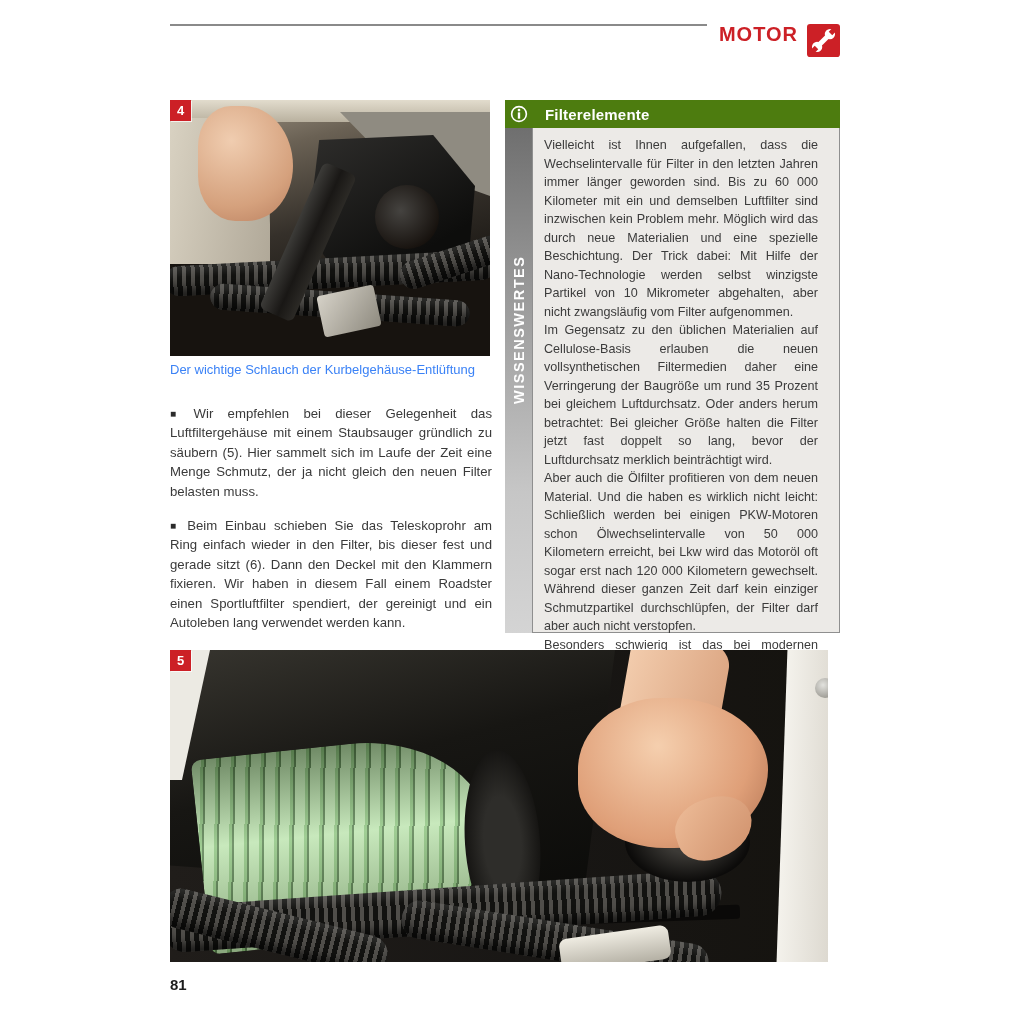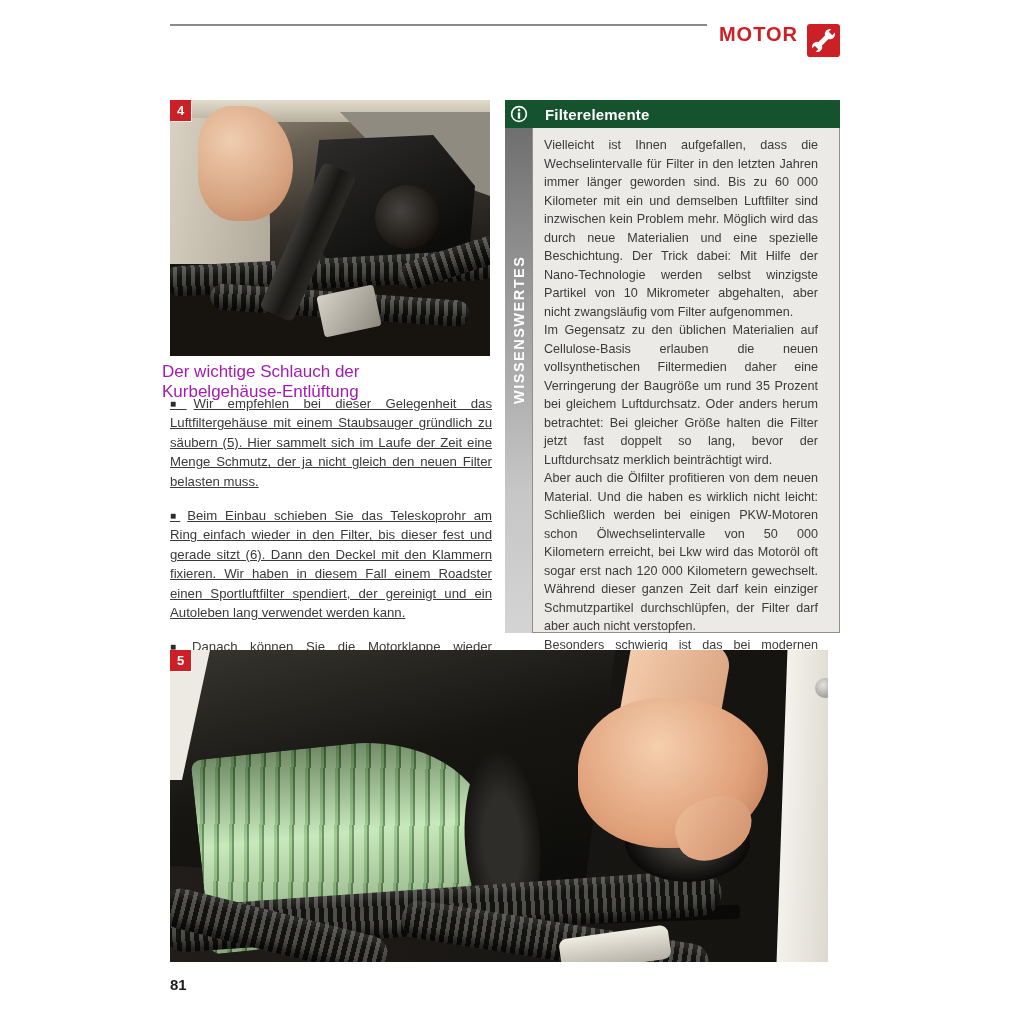--- a/index.html
+++ b/index.html
@@ -89,36 +89,36 @@
               background:radial-gradient(circle at 40% 35%,#e2e2de,#88857d); }
   .p5-right { left:688px; top:0; right:0; bottom:0;
               background:linear-gradient(100deg,#262118 0%,#15120d 50%,#0e0c09 100%); }
   .p5-hose1 { left:-8px; top:238px; width:560px; height:46px; transform:rotate(-4deg); border-radius:24px; }
   .p5-hose2 { left:230px; top:272px; width:310px; height:38px; transform:rotate(9deg); }
   .p5-hose3 { left:-10px; top:262px; width:230px; height:40px; transform:rotate(14deg); }
   .p5-glare { left:390px; top:282px; width:110px; height:34px; transform:rotate(-8deg);
               background:linear-gradient(#efece2,#b4b0a4); border-radius:8px; }
 
   
-  .caption { position:absolute; left:162px; top:362px; width:322px;
-             font-size:17px; color:#a21caf; }
-  .article { position:absolute; left:170px; top:394px; width:322px;
-             font-size:13.2px; line-height:1.47; color:#3a3a3a; text-align:justify;text-decoration:underline; }
+  .caption { position:absolute; left:170px; top:362px; width:322px;
+             font-size:13px; color:#3b82f6; }
+  .article { position:absolute; left:170px; top:404px; width:322px;
+             font-size:13.2px; line-height:1.47; color:#3a3a3a; text-align:justify; }
   .article p { margin-bottom:15px; }
   .bullet { font-size:10px; position:relative; top:-1px; margin-right:7px; color:#2b2b2b; }
 
   
   .infobox { position:absolute; left:505px; top:100px; width:335px; height:533px; }
   .ib-strip { position:absolute; left:0; top:28px; width:27px; bottom:0;
               background:linear-gradient(180deg,#6f6f6f 0,#9c9c9c 35%,#c6c6c6 72%,#d4d4d4 100%); }
   .ib-vertical { position:absolute; left:0; top:6px; width:27px; height:270px;
                  writing-mode:vertical-rl; transform:rotate(180deg);
                  color:#fff; font-weight:bold; font-size:14.5px; letter-spacing:1.5px;
                  display:flex; align-items:center; justify-content:flex-start; }
-  .ib-header { position:absolute; left:0; top:0; width:100%; height:28px; background:#14532d;
+  .ib-header { position:absolute; left:0; top:0; width:100%; height:28px; background:#4d7c0f;
                display:flex; align-items:center; }
   .ib-icon { width:27px; height:28px; display:flex; align-items:center; justify-content:center; flex:none; }
   .ib-title { color:#fff; font-weight:bold; font-size:15px; margin-left:13px; letter-spacing:.2px; }
   .ib-body { position:absolute; left:27px; top:28px; right:0; bottom:0;
              background:#eceae7; border:1px solid #8f8f8f; border-top:none;
              padding:8px 21px 8px 11px;
              font-size:12.6px; line-height:1.47; color:#3b3b3b; text-align:justify;
              hyphens:auto; }
 
   

